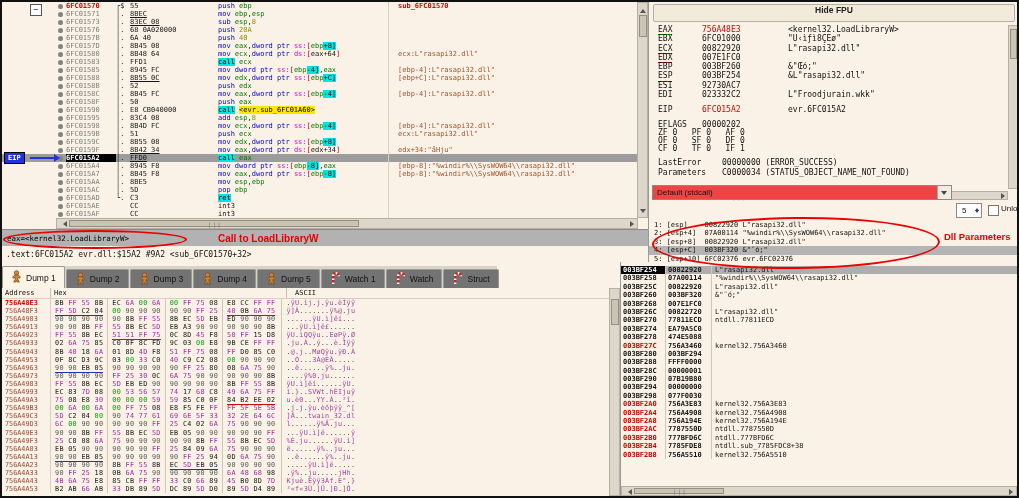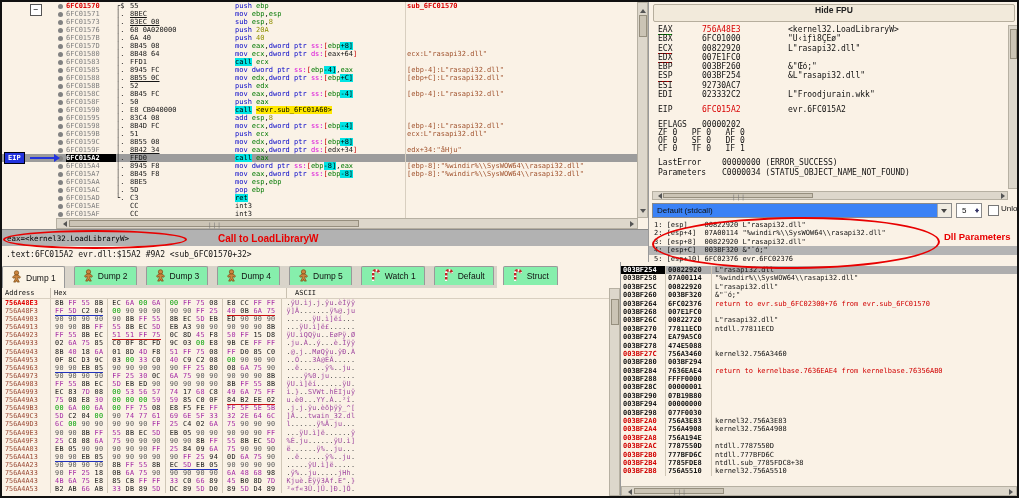--- a/index.html
+++ b/index.html
@@ -10,22 +10,22 @@
   
   .disasm{position:absolute;left:0;top:0;width:658px;height:216px;background:#faf2e6;}
   .drow{display:flex;height:8px;line-height:8px;font-size:7px;white-space:pre;}
   .c-dot{flex:0 0 64px;position:relative;}
   .c-dot i{position:absolute;left:56px;top:1.5px;width:5px;height:5px;border-radius:50%;background:#828282;}
   .c-addr{flex:0 0 50px;color:#7e7e7e;overflow:hidden;}
   .redtxt{color:#d80000;font-weight:bold;}
   .c-pfx{flex:0 0 14px;color:#222;}
   .c-bytes{flex:0 0 88px;color:#161616;overflow:hidden;}
   .ub{text-decoration:underline;}
-  .c-ins{flex:0 0 170px;overflow:hidden;margin-left:17px;}
-  .c-cmt{flex:1;overflow:hidden;border-left:1px solid #d8cfc0;padding-left:1px;}
+  .c-ins{flex:0 0 170px;overflow:hidden;}
+  .c-cmt{flex:1;overflow:hidden;border-left:1px solid #d8cfc0;padding-left:9px;}
   .cmt{color:#a0522d;}
   .t-m{color:#0000c8;} .t-r{color:#007800;} .t-n{color:#8f8f00;} .t-s{color:#d800d8;}
   .t-b{color:#c80000;} .t-p{color:#161616;}
   .t-h{background:#00e4e4;color:#000;}
   .t-y{background:#ffe800;color:#000;}
   .t-c{background:#00e4e4;color:#000;}
   .drow.sel{background:#9c9c9c;}
   .drow.sel .c-addr{background:#000;color:#fff;font-weight:bold;}
   .minusbox{position:absolute;left:28px;top:2px;width:10px;height:10px;border:1px solid #555;background:#fff;
     font:8px "DejaVu Sans Mono",monospace;line-height:9px;text-align:center;color:#111;}
@@ -42,23 +42,23 @@
   .a-lf{border-right:4px solid #555;} .a-rt{border-left:4px solid #555;}
   .grip{position:absolute;font:6px "DejaVu Sans Mono",monospace;color:#777;letter-spacing:1px;}
 
   
   .infobar{position:absolute;left:0;top:227px;width:646px;height:17px;background:#b2b2b2;border-top:1px solid #8a8a8a;
     font-size:7.5px;line-height:17px;color:#000;padding-left:5px;box-sizing:border-box;}
   .statusline{position:absolute;left:4px;top:248px;font-size:8px;color:#111;white-space:pre;}
 
   
   .tabsbar{position:absolute;left:0;top:264px;width:495px;height:22px;background:#d9d4ca;border-bottom:1px solid #999;
-    display:flex;gap:8px;}
+    display:flex;align-items:flex-end;}
   .tab{height:18px;display:flex;align-items:center;padding:0 8px;font:8.5px "Liberation Sans",sans-serif;color:#111;
-    background:#86efac;border:1px solid #999;border-bottom:none;border-radius:2px 2px 0 0;margin-right:1px;white-space:nowrap;}
+    background:#737373;border:1px solid #999;border-bottom:none;border-radius:2px 2px 0 0;margin-right:1px;white-space:nowrap;}
   .tab.active{background:#fbf4e7;height:21px;}
   .tab svg{margin-right:4px;}
 
   
   .dump{position:absolute;left:0;top:286px;width:618px;height:208px;background:#faf2e6;}
   .xhead{display:flex;height:10px;line-height:10px;font-size:7px;color:#111;border-bottom:1px solid #d8cfc0;white-space:pre;}
   .xh-a{width:45px;padding-left:3px;border-right:1px solid #c9c0b0;}
   .xh-h{width:232px;padding-left:3px;}
   .xh-s{padding-left:8px;border-left:1px solid #c9c0b0;}
   .xrow{display:flex;height:8.1px;line-height:8.1px;font-size:6.8px;white-space:pre;}
@@ -92,21 +92,21 @@
   .rgap{height:5.5px;}
   .rn{width:44px;font-weight:bold;color:#111;}
   .rn b{display:inline-block;}
   .ug b{border-bottom:1.5px solid #00a400;} .ur b{border-bottom:1.5px solid #d00000;}
   .rv{width:86px;color:#111;}
   .vr{color:#d80000;}
   .rx{flex:1;overflow:hidden;color:#111;}
   .frow{height:8px;line-height:8px;font-size:8px;padding-left:9px;white-space:pre;color:#111;}
   .kvrow{display:flex;height:9.3px;line-height:9.3px;font-size:8px;padding-left:9px;white-space:pre;color:#111;}
   .kvl{width:64px;}
-  .combo{position:absolute;left:3px;top:201px;width:300px;height:15px;background:#3b82f6;border:1px solid #8a8a8a;
+  .combo{position:absolute;left:3px;top:183px;width:300px;height:15px;background:#ef4444;border:1px solid #8a8a8a;
     font:8px "Liberation Sans",sans-serif;line-height:13px;padding-left:4px;box-sizing:border-box;color:#111;}
   .combo .caret{position:absolute;right:0;top:0;width:13px;height:13px;border-left:1px solid #aaa;background:#f0ece2;}
   .combo .caret i{position:absolute;left:3px;top:5px;border:3px solid transparent;border-top:4px solid #444;}
   .spin{position:absolute;left:307px;top:201px;width:26px;height:15px;background:#fff;border:1px solid #8a8a8a;
     font:8px "Liberation Sans",sans-serif;line-height:13px;padding-left:5px;box-sizing:border-box;color:#111;}
   .spin .up{position:absolute;right:2px;top:2px;border:2.5px solid transparent;border-bottom:3.5px solid #336;}
   .spin .dn{position:absolute;right:2px;bottom:2px;border:2.5px solid transparent;border-top:3.5px solid #336;}
   .chk{position:absolute;left:339px;top:203px;width:9px;height:9px;background:#fff;border:1px solid #777;}
   .chklbl{position:absolute;left:352px;top:202px;width:22px;overflow:hidden;font:8px "Liberation Sans",sans-serif;color:#111;white-space:nowrap;}
   .args{position:absolute;left:0;top:219px;right:0;}
@@ -224,21 +224,21 @@
             <path d="M3.2 12V4.2C3.2 2.4 4.4 1.2 6 1.2c1.6 0 2.8 1.2 2.8 3" fill="none" stroke="#c22626" stroke-width="2.4"></path>
             <path d="M3.2 12V4.2C3.2 2.4 4.4 1.2 6 1.2c1.6 0 2.8 1.2 2.8 3" fill="none" stroke="#ffffff" stroke-width="2.4" stroke-dasharray="1.6 2.4"></path>
           </svg></span>
         <span>Watch 1</span>
       </div>
       <div class="tab">
         <span><svg width="11" height="13" viewBox="0 0 11 13">
             <path d="M3.2 12V4.2C3.2 2.4 4.4 1.2 6 1.2c1.6 0 2.8 1.2 2.8 3" fill="none" stroke="#c22626" stroke-width="2.4"></path>
             <path d="M3.2 12V4.2C3.2 2.4 4.4 1.2 6 1.2c1.6 0 2.8 1.2 2.8 3" fill="none" stroke="#ffffff" stroke-width="2.4" stroke-dasharray="1.6 2.4"></path>
           </svg></span>
-        <span>Default</span>
+        <span>Watch</span>
       </div>
       <div class="tab">
         <span><svg width="11" height="13" viewBox="0 0 11 13">
             <path d="M3.2 12V4.2C3.2 2.4 4.4 1.2 6 1.2c1.6 0 2.8 1.2 2.8 3" fill="none" stroke="#c22626" stroke-width="2.4"></path>
             <path d="M3.2 12V4.2C3.2 2.4 4.4 1.2 6 1.2c1.6 0 2.8 1.2 2.8 3" fill="none" stroke="#ffffff" stroke-width="2.4" stroke-dasharray="1.6 2.4"></path>
           </svg></span>
         <span>Struct</span>
       </div>
     </div>
 
@@ -279,37 +279,35 @@
   <div class="sb" style="left:607px;top:286px;width:11px;height:208px;">
     <span class="thumb" style="left:1px;top:10px;width:8px;height:26px;"></span>
   </div>
 
   <div class="stack">
     <div class="srows" id="stack-rows">
         <div class="srow sel"><span class="s-addr">003BF254</span><span class="s-val">00822920</span><span class="s-cmt">L"rasapi32.dll"</span></div>
         <div class="srow"><span class="s-addr">003BF258</span><span class="s-val">07A00114</span><span class="s-cmt">"%windir%\\SysWOW64\\rasapi32.dll"</span></div>
         <div class="srow"><span class="s-addr">003BF25C</span><span class="s-val">00822920</span><span class="s-cmt">L"rasapi32.dll"</span></div>
         <div class="srow"><span class="s-addr">003BF260</span><span class="s-val">003BF320</span><span class="s-cmt">&amp;"¨ó;"</span></div>
-        <div class="srow"><span class="s-addr">003BF264</span><span class="s-val">6FC02376</span><span class="s-cmt cr">return to evr.sub_6FC02300+76 from evr.sub_6FC01570</span></div>
         <div class="srow"><span class="s-addr">003BF268</span><span class="s-val">007E1FC0</span><span class="s-cmt"></span></div>
         <div class="srow"><span class="s-addr">003BF26C</span><span class="s-val">00822720</span><span class="s-cmt">L"rasapi32.dll"</span></div>
         <div class="srow"><span class="s-addr">003BF270</span><span class="s-val">77811ECD</span><span class="s-cmt">ntdll.77811ECD</span></div>
         <div class="srow"><span class="s-addr">003BF274</span><span class="s-val">EA79A5C0</span><span class="s-cmt"></span></div>
         <div class="srow"><span class="s-addr">003BF278</span><span class="s-val">474E5088</span><span class="s-cmt"></span></div>
         <div class="srow"><span class="s-addr ar">003BF27C</span><span class="s-val">756A3460</span><span class="s-cmt">kernel32.756A3460</span></div>
         <div class="srow"><span class="s-addr">003BF280</span><span class="s-val">003BF294</span><span class="s-cmt"></span></div>
-        <div class="srow"><span class="s-addr">003BF284</span><span class="s-val">7636EAE4</span><span class="s-cmt cr">return to kernelbase.7636EAE4 from kernelbase.76356AB0</span></div>
         <div class="srow"><span class="s-addr">003BF288</span><span class="s-val">FFFF0000</span><span class="s-cmt"></span></div>
         <div class="srow"><span class="s-addr">003BF28C</span><span class="s-val">00000001</span><span class="s-cmt"></span></div>
         <div class="srow"><span class="s-addr">003BF290</span><span class="s-val">07B19B80</span><span class="s-cmt"></span></div>
         <div class="srow"><span class="s-addr">003BF294</span><span class="s-val">00000000</span><span class="s-cmt"></span></div>
         <div class="srow"><span class="s-addr">003BF298</span><span class="s-val">077F0030</span><span class="s-cmt"></span></div>
         <div class="srow"><span class="s-addr ar">003BF2A0</span><span class="s-val">756A3E83</span><span class="s-cmt">kernel32.756A3E83</span></div>
         <div class="srow"><span class="s-addr ar">003BF2A4</span><span class="s-val">756A4908</span><span class="s-cmt">kernel32.756A4908</span></div>
-        <div class="srow"><span class="s-addr ar">003BF2A8</span><span class="s-val">756A194E</span></div>
+        <div class="srow"><span class="s-addr ar">003BF2A8</span><span class="s-val">756A194E</span><span class="s-cmt">kernel32.756A194E</span></div>
         <div class="srow"><span class="s-addr ar">003BF2AC</span><span class="s-val">7787550D</span><span class="s-cmt">ntdll.7787550D</span></div>
         <div class="srow"><span class="s-addr ar">003BF2B0</span><span class="s-val">777BFD6C</span><span class="s-cmt">ntdll.777BFD6C</span></div>
         <div class="srow"><span class="s-addr ar">003BF2B4</span><span class="s-val">7785FDE8</span><span class="s-cmt">ntdll.sub_7785FDC8+38</span></div>
         <div class="srow"><span class="s-addr ar">003BF2B8</span><span class="s-val">756A5510</span><span class="s-cmt">kernel32.756A5510</span></div>
       </div>
     <div class="sb" style="left:0;bottom:0;width:396px;height:10px;">
       <span class="arr a-lf" style="left:3px;top:2px;"></span>
       <span class="thumb" style="left:12px;top:1px;width:90px;height:6px;">
           <span class="grip" style="left:38px;top:-1px;">|||</span>
         </span>

